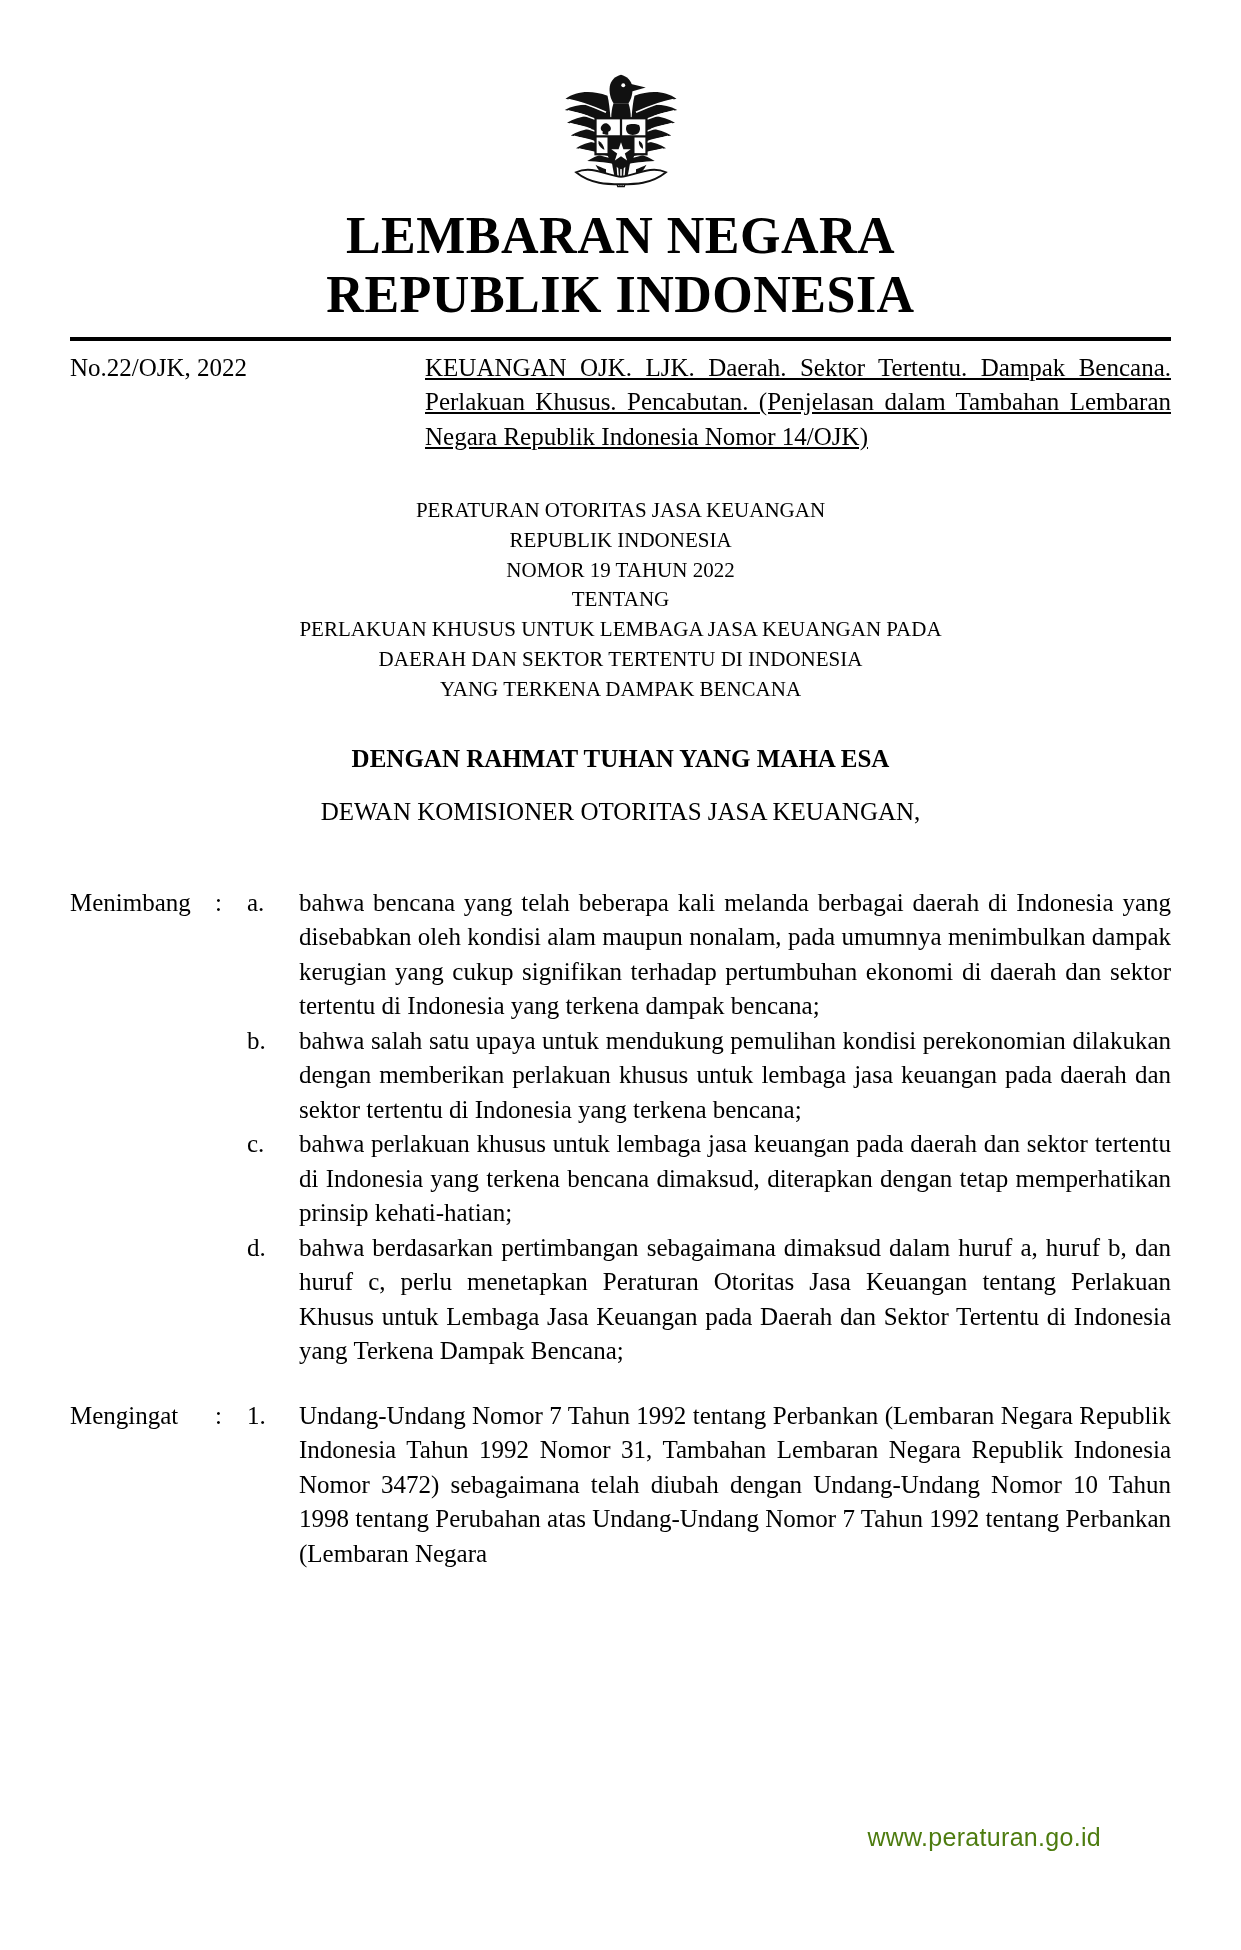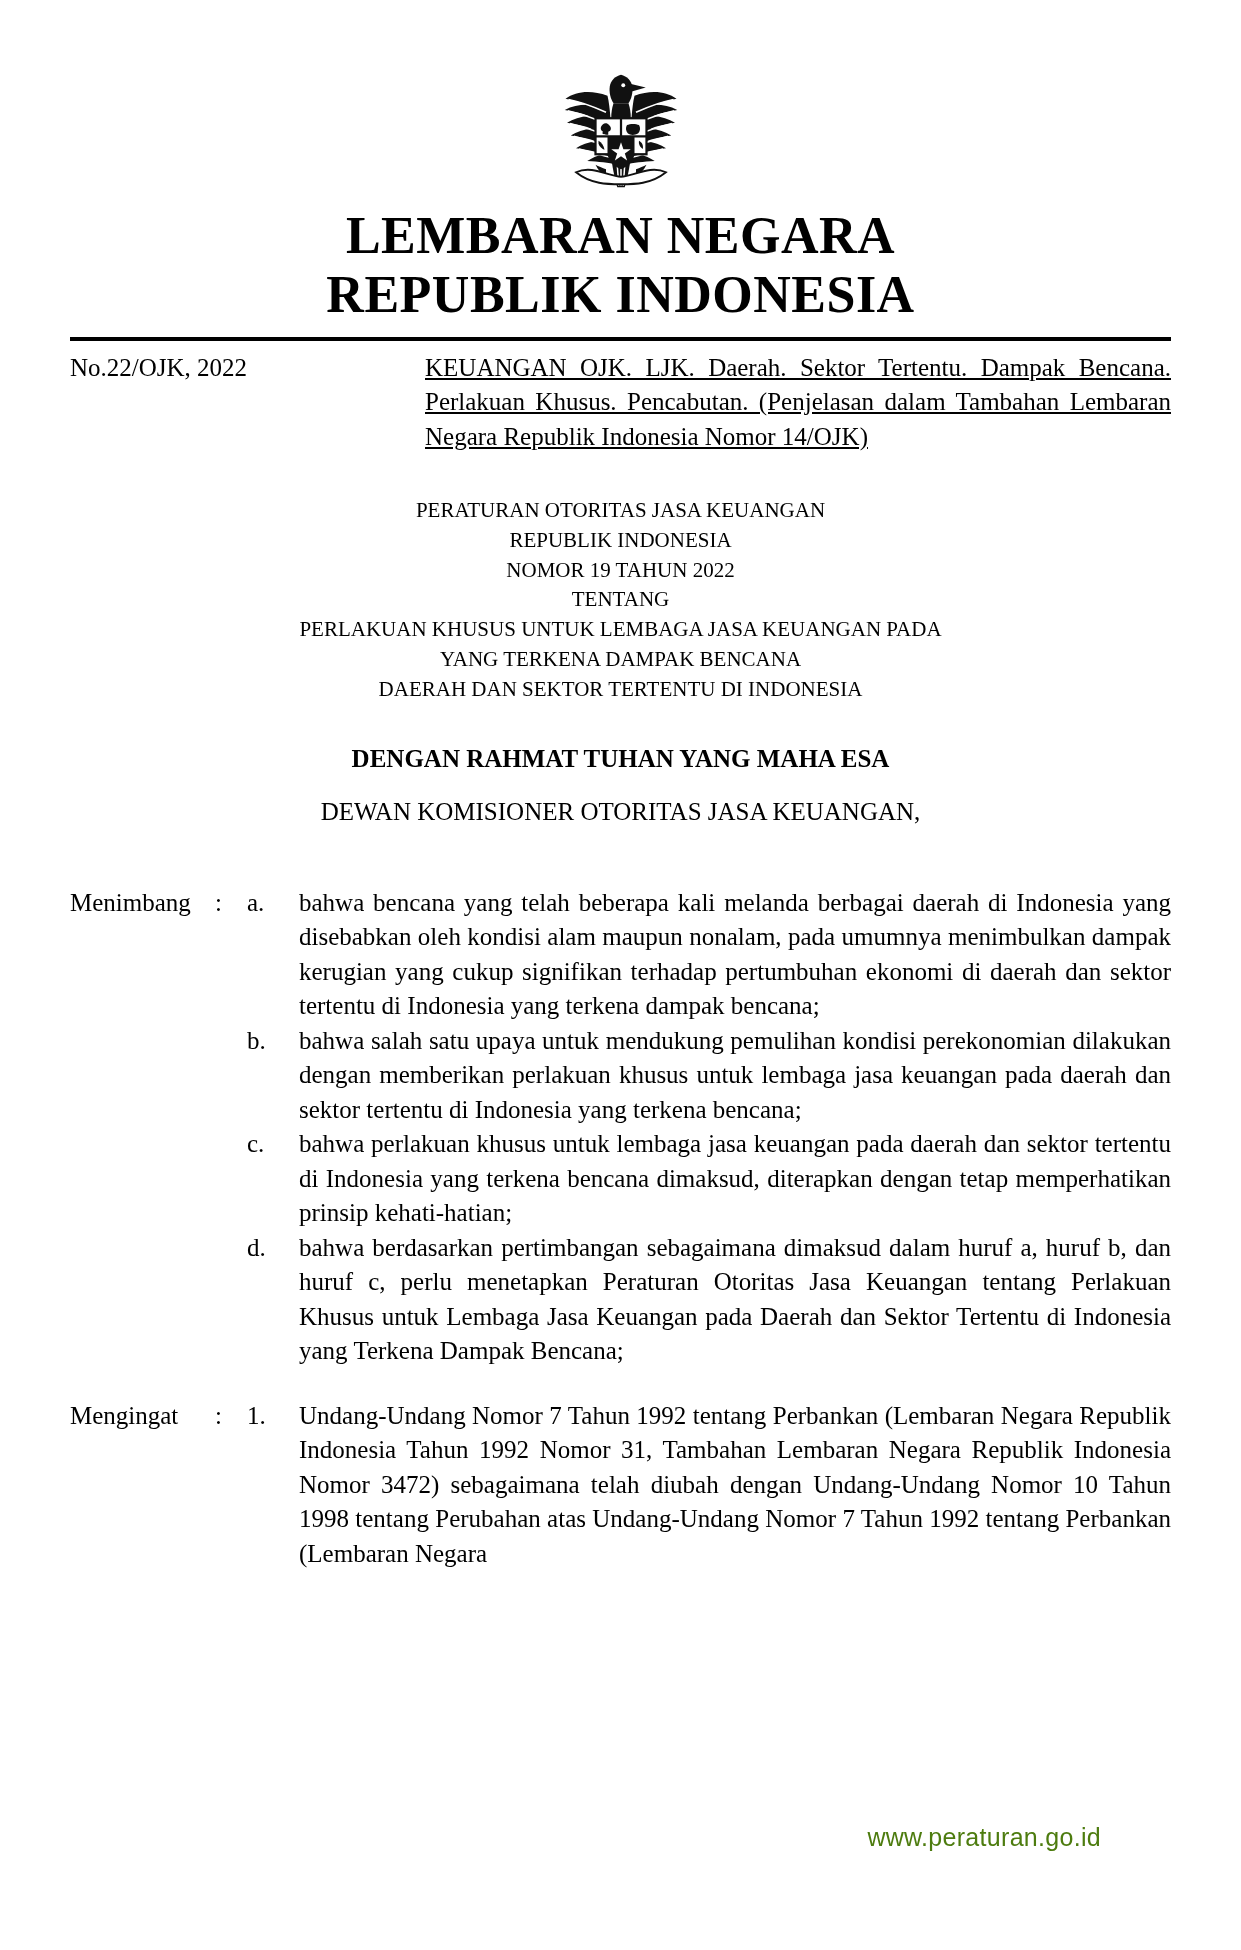--- a/index.html
+++ b/index.html
@@ -228,22 +228,22 @@
     <div class="gazette-no">No.22/OJK, 2022</div>
     <div class="gazette-keywords">KEUANGAN OJK. LJK. Daerah. Sektor Tertentu. Dampak Bencana. Perlakuan Khusus. Pencabutan. (Penjelasan dalam Tambahan Lembaran Negara Republik Indonesia Nomor 14/OJK)</div>
   </div>
 
   <div class="title-block">
     <span class="tline">PERATURAN OTORITAS JASA KEUANGAN</span>
     <span class="tline">REPUBLIK INDONESIA</span>
     <span class="tline">NOMOR 19 TAHUN 2022</span>
     <span class="tline">TENTANG</span>
     <span class="tline">PERLAKUAN KHUSUS UNTUK LEMBAGA JASA KEUANGAN PADA</span>
+    <span class="tline">DAERAH DAN SEKTOR TERTENTU DI INDONESIA</span>
     <span class="tline">YANG TERKENA DAMPAK BENCANA</span>
-    <span class="tline">DAERAH DAN SEKTOR TERTENTU DI INDONESIA</span>
   </div>
 
   <div class="invocation">DENGAN RAHMAT TUHAN YANG MAHA ESA</div>
   <div class="issuer">DEWAN KOMISIONER OTORITAS JASA KEUANGAN,</div>
 
   <div class="clauses">
 
     <div class="clause-section">
       <div class="clause-row">
         <div class="clause-label">Menimbang</div>

